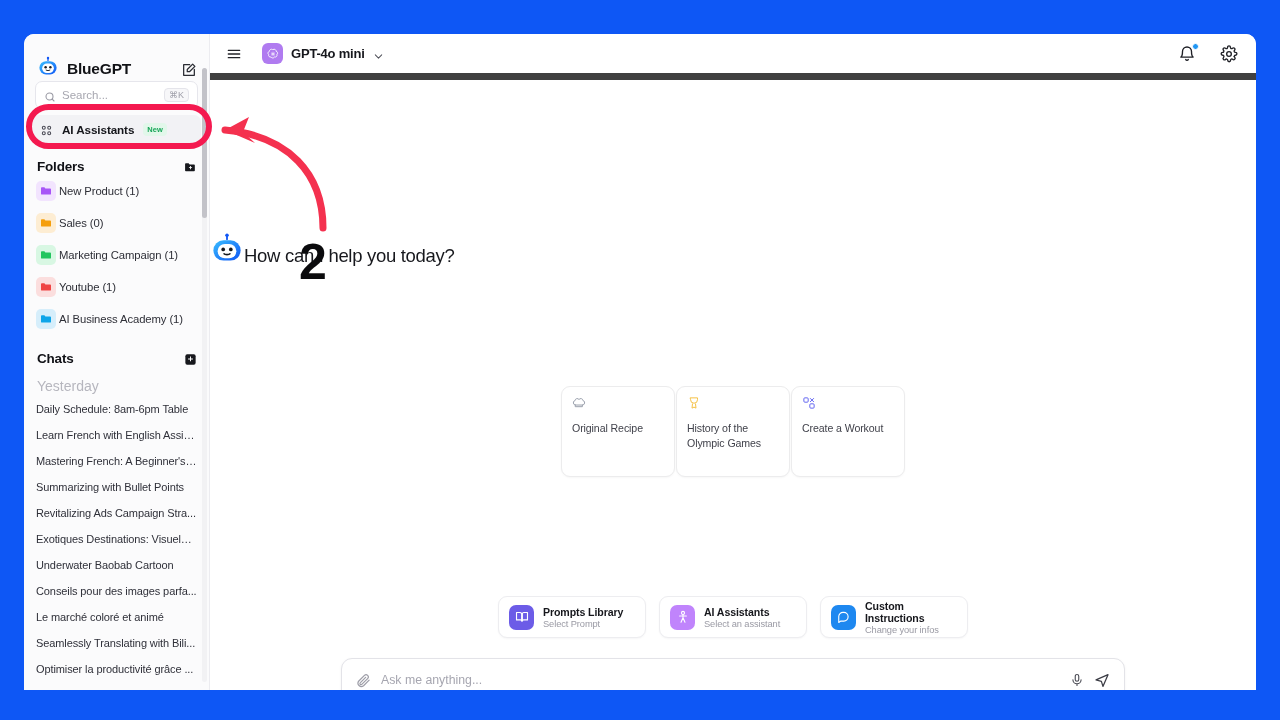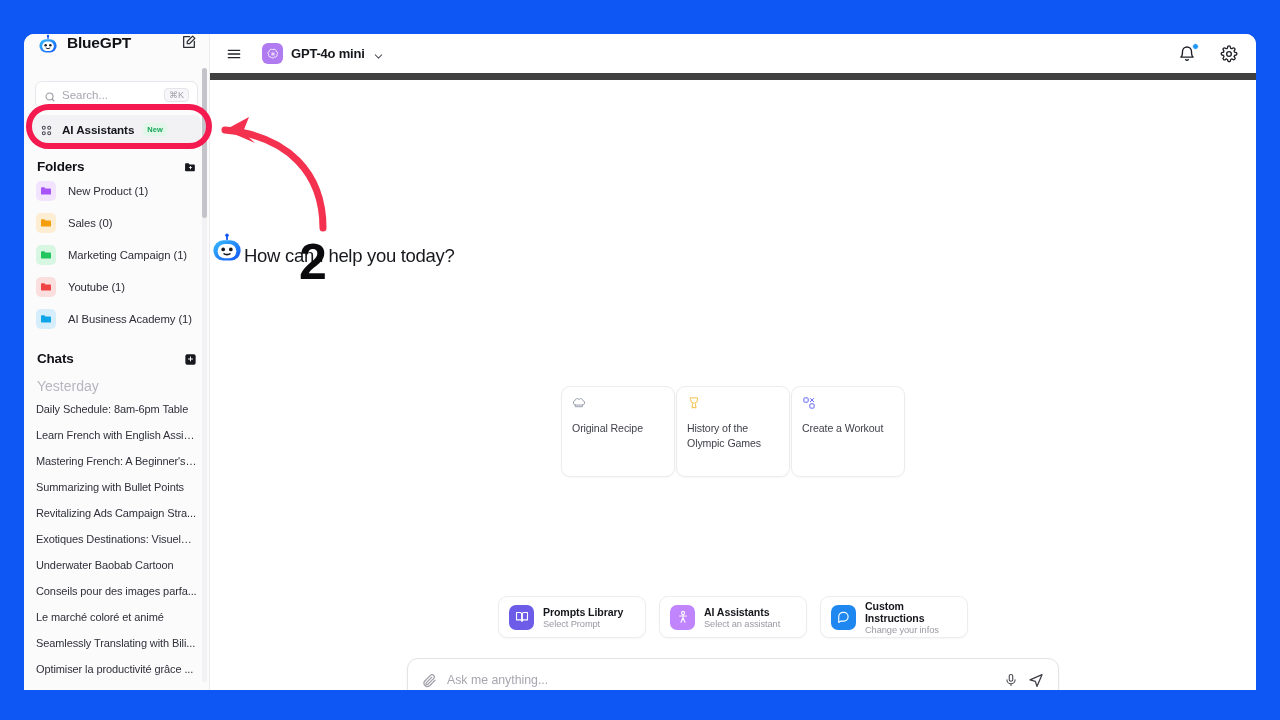--- a/index.html
+++ b/index.html
@@ -24,21 +24,21 @@
   
   #sidebar {
     width: 186px; height: 100%;
     background: #fbfbfc;
     border-right: 1px solid #ececf0;
     position: relative;
     flex: 0 0 186px;
   }
   .sidebar-head {
     height: 44px;
-    display: flex; align-items: flex-start;
+    display: flex; align-items: flex-end;
     padding: 0 12px 0 13px;
     gap: 8px;
   }
   .logo-mark { width: 22px; height: 22px; flex: 0 0 22px; }
   .brand-name {
     font-size: 15.5px; font-weight: bold; color: #111216;
     letter-spacing: -0.2px; flex: 1;
   }
   .compose-ico { width: 16px; height: 16px; color: #2b2d34; cursor: pointer; }
 
@@ -74,21 +74,21 @@
   }
 
   .section-head {
     display: flex; align-items: center; justify-content: space-between;
     padding: 0 12px 0 13px; margin-top: 14px; height: 18px;
   }
   .section-head .t { font-size: 13.5px; font-weight: bold; color: #101116; letter-spacing: -0.2px;}
   .section-head .act { width: 13px; height: 13px; color: #17181d; cursor:pointer;}
 
   .folder-row {
-    display: flex; align-items: center; gap: 12px;
+    display: flex; align-items: center; gap: 3px;
     padding: 0 12px; height: 32px; cursor: pointer;
   }
   .folder-chip {
     width: 20px; height: 20px; border-radius: 5px; flex: 0 0 20px;
     display: flex; align-items: center; justify-content: center;
   }
   .folder-chip svg { width: 12px; height: 12px; }
   .folder-row .fname { font-size: 11.3px; color: #2e2f37; letter-spacing: -0.1px; white-space: nowrap;}
 
   .group-label {
@@ -174,21 +174,21 @@
   }
   .qico { width: 25px; height: 25px; border-radius: 7px; flex: 0 0 25px;
           display:flex; align-items:center; justify-content:center; }
   .qico svg { width: 14px; height: 14px; color: #fff; }
   .qtxt { display: flex; flex-direction: column; gap: 1px; }
   .qtitle { font-size: 10.6px; font-weight: bold; color: #16171c; letter-spacing: -0.1px;}
   .qsub { font-size: 9.3px; color: #9a9aa4; letter-spacing: -0.1px;}
 
   .composer {
     position: absolute; left: 50%; transform: translateX(-50%);
-    bottom: -12px; width: 652px; height: 44px;
+    bottom: -12px; width: 784px; height: 44px;
     background: #fff; border: 1px solid #e3e3e8; border-radius: 11px;
     display: flex; align-items: center; padding: 0 14px; gap: 10px;
     box-shadow: 0 1px 3px rgba(16,24,40,.05);
   }
   .composer .clip { width: 15px; height: 15px; color: #9d9da7; flex:0 0 15px; cursor:pointer;}
   .composer .cinput {
     flex: 1; border: none; outline: none; font-size: 12.3px;
     color: #2e2f38; font-family: "Liberation Sans", sans-serif; background: transparent;
   }
   .composer .cinput::placeholder { color: #a6a6b0; }

